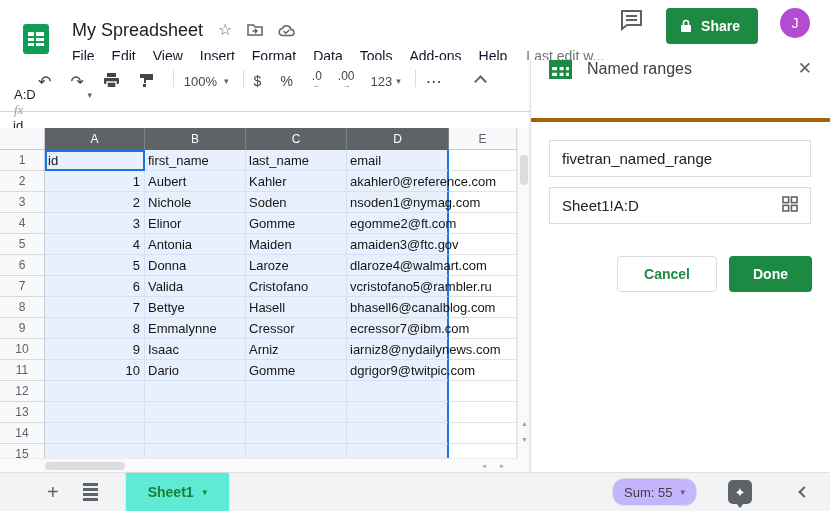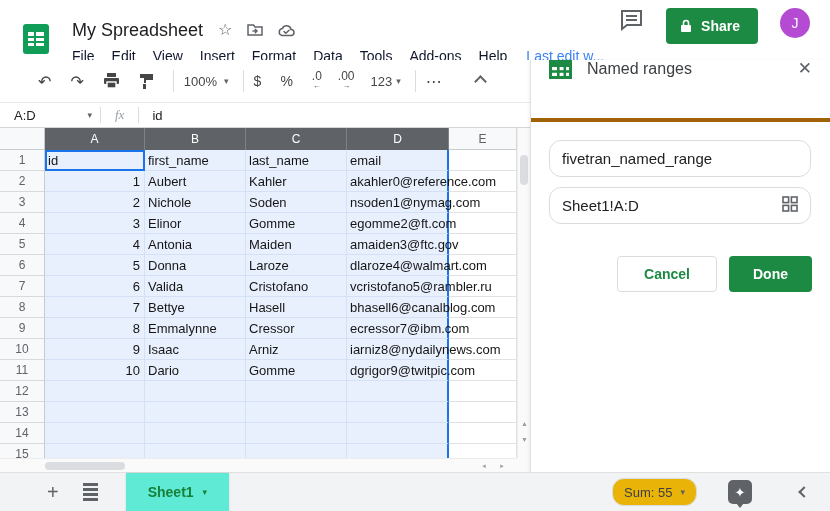--- a/index.html
+++ b/index.html
@@ -9,38 +9,38 @@
 
   
   .topbar { position:absolute; top:8px; left:0; width:830px; height:60px; background:#fff; }
   .logo { position:absolute; left:20px; top:15px; width:32px; height:32px; }
   .title-block { position:absolute; left:72px; top:10px; }
   .title-row { display:flex; align-items:center; gap:15px; height:24px; }
   .doc-title { font-size:18px; color:#202124; }
   .tb-mini-icon { color:#5f6368; font-size:16px; line-height:16px; display:flex; align-items:center; }
   .menu-row { display:flex; align-items:center; gap:17px; margin-top:4px; height:20px; }
   .menu-item { font-size:14px; color:#0f172a; cursor:default; }
-  .last-edit { font-size:14px; color:#3b82f6; text-decoration:underline; margin-left:2px; }
+  .last-edit { font-size:14px; color:#737373; text-decoration:underline; margin-left:2px; }
   .topbar-right { position:absolute; right:20px; top:0; height:60px; display:flex; align-items:flex-start; gap:22px; }
   .share-btn { background:#1d8a44; color:#fff; border:none; border-radius:4px; height:36px; padding:0 18px 0 14px; display:flex; align-items:center; gap:9px; font-size:14px; font-weight:bold; font-family:"Liberation Sans",sans-serif; }
   .avatar { width:30px; height:30px; border-radius:50%; background:#b44bd2; color:#fff; font-size:14px; display:flex; align-items:center; justify-content:center; }
 
   
   .toolbar { position:absolute; top:60px; left:0; width:530px; height:43px; background:#fff; border-bottom:1px solid #e8eaed; display:flex; align-items:center; padding-left:38px; }
   .tool { color:#444746; font-size:16px; margin-right:19px; display:flex; align-items:center; }
   .tool.txt { font-size:13px; color:#444746; }
   .tool-divider { width:1px; height:22px; background:#dadce0; margin:0 10px 0 0; }
   .zoom-ctl { font-size:13px; color:#444746; display:flex; align-items:center; gap:7px; margin-right:14px; }
   .dd-arrow { font-size:9px; color:#5f6368; }
   .dec-ctl { display:flex; flex-direction:column; align-items:center; line-height:10px; margin-right:16px; font-size:12px; color:#444746; }
   .dec-ctl .tiny-arrow { font-size:8px; color:#444746; }
   .collapse-chevron { position:absolute; right:45px; top:17px; width:9px; height:9px; border-top:2px solid #5f6368; border-right:2px solid #5f6368; transform:rotate(-45deg); }
 
   
-  .formulabar { position:absolute; top:103px; left:0; width:530px; height:25px; background:#fff; border-bottom:1px solid #d5d5d5; display:flex; align-items:center; }
+  .formulabar { position:absolute; top:87px; left:0; width:530px; height:25px; background:#fff; border-bottom:1px solid #d5d5d5; display:flex; align-items:flex-start;flex-direction:column; }
   .namebox { width:100px; height:100%; display:flex; align-items:center; padding-left:14px; font-size:13px; color:#202124; }
   .namebox .dd-arrow { margin-left:auto; margin-right:8px; }
   .fb-divider { width:1px; height:16px; background:#dadce0; }
   .fx-label { font-style:italic; color:#9aa0a6; font-size:13px; margin:0 14px; font-family:"Liberation Serif", serif; }
   .fb-value { font-size:13px; color:#202124; margin-left:13px; }
 
   
   .gridwrap { position:absolute; top:128px; left:0; width:530px; height:344px; background:#fff; }
   .sheet-viewport { position:absolute; left:0; top:0; width:517px; height:330px; overflow:hidden; }
   #sheet { display:grid; grid-template-columns:45px 100px 101px 101px 102px 68px; grid-template-rows:22px repeat(15, 21px); width:517px; }
@@ -67,37 +67,37 @@
   .hbtn.left { right:26px; }
   .hbtn.right { right:8px; }
   .scroll-corner { position:absolute; right:0; bottom:0; width:13px; height:14px; background:#fafafa; }
 
   
   .panel { position:absolute; left:530px; top:60px; width:300px; height:412px; background:#fff; border-left:1px solid #e0e0e0; box-shadow:-2px 0 3px rgba(0,0,0,0.04); }
   .panel-header { height:62px; display:flex; align-items:flex-start; padding:0 18px; border-bottom:4px solid #a16207; }
   .panel-title { font-size:16px; color:#3c4043; margin-left:15px; }
   .panel-close { margin-left:auto; color:#5f6368; font-size:17px; line-height:17px; cursor:default; }
   .panel-body { padding:18px; }
-  .panel-input { width:262px; height:37px; border:1px solid #dadce0; border-radius:12px; padding:0 12px; font-size:15px; color:#202124; font-family:"Liberation Sans",sans-serif; background:#fff; display:flex; align-items:center; }
+  .panel-input { width:262px; height:37px; border:1px solid #dadce0; border-radius:0; padding:0 12px; font-size:15px; color:#202124; font-family:"Liberation Sans",sans-serif; background:#fff; display:flex; align-items:center; }
   .panel-input input { border:none; outline:none; flex:1; font-size:15px; color:#202124; font-family:"Liberation Sans",sans-serif; background:transparent; }
   .panel-input.second { margin-top:10px; }
   .panel-buttons { display:flex; justify-content:flex-end; gap:12px; margin-top:32px; }
   .btn-cancel { background:#fff; border:1px solid #dadce0; border-radius:4px; color:#1d8a44; font-size:14px; font-weight:bold; padding:9px 26px; font-family:"Liberation Sans",sans-serif; }
   .btn-done { background:#1d8a44; border:none; border-radius:4px; color:#fff; font-size:14px; font-weight:bold; padding:9px 24px; font-family:"Liberation Sans",sans-serif; }
 
   
   .bottombar { position:absolute; left:0; bottom:0; width:830px; height:39px; background:#f1f3f4; border-top:1px solid #e0e0e0; display:flex; align-items:center; }
   .bb-plus { margin-left:47px; color:#5f6368; font-size:20px; font-weight:normal; }
   .bb-hamburger { margin-left:24px; display:flex; flex-direction:column; gap:2px; }
   .bb-hamburger i { display:block; width:15px; height:3px; background:#5f6368; }
   .sheet-tab { margin-left:28px; height:38px; background:#5eead4; display:flex; align-items:center; padding:0 22px; gap:9px; box-shadow:0 0 2px rgba(0,0,0,0.12); }
   .sheet-tab-label { color:#188038; font-size:14px; font-weight:bold; }
   .sheet-tab .dd-arrow { color:#188038; }
   .bb-right { margin-left:auto; display:flex; align-items:center; margin-right:22px; gap:0; }
-  .sum-pill { background:#eab308; border:1px solid #dadce0; border-radius:12px; height:28px; display:flex; align-items:center; gap:8px; padding:0 11px; font-size:13px; color:#3c4043; }
+  .sum-pill { background:#c4b5fd; border:1px solid #dadce0; border-radius:12px; height:28px; display:flex; align-items:center; gap:8px; padding:0 11px; font-size:13px; color:#3c4043; }
   .explore-badge { position:relative; width:24px; height:24px; background:#5f6368; border-radius:5px; color:#fff; font-size:13px; display:flex; align-items:center; justify-content:center; margin-left:31px; }
   .explore-badge::after { content:""; position:absolute; bottom:-4px; left:8px; border-left:4px solid transparent; border-right:4px solid transparent; border-top:5px solid #5f6368; }
   .bb-chevron { width:8px; height:8px; border-left:2px solid #5f6368; border-bottom:2px solid #5f6368; transform:rotate(45deg); margin-left:48px; }
 </style>
 </head>
 <body>
 
 <div id="app">
 
   <div class="topbar">

